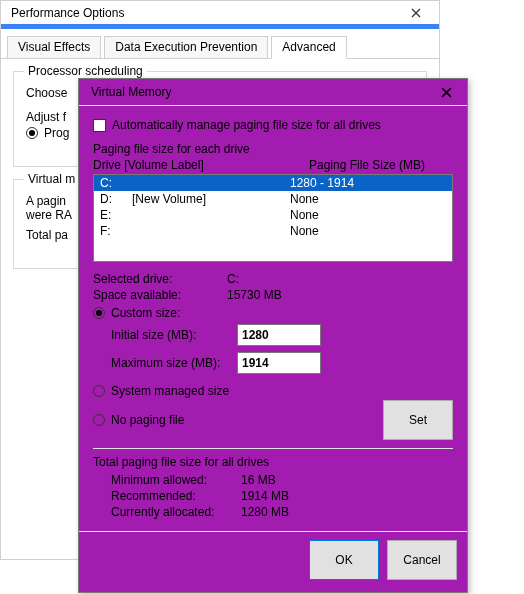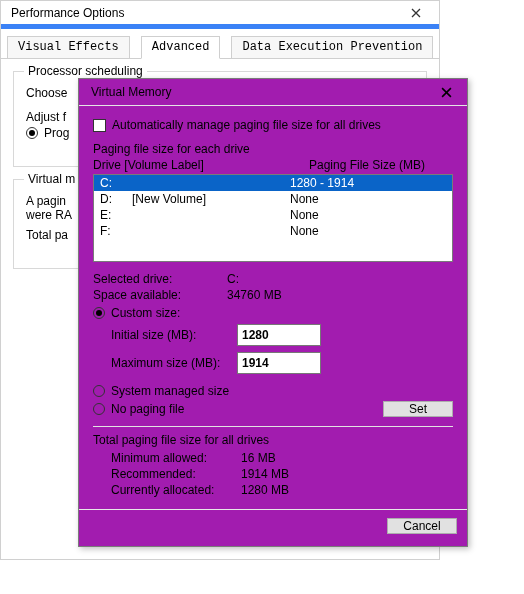--- a/index.html
+++ b/index.html
@@ -26,22 +26,21 @@
     height: 28px; padding: 0 8px 0 10px;
     border-bottom: 5px solid #3b82f6;
   }
   .backwin .title { font-size: 12px; }
   .closebtn { width: 30px; text-align: center; font-family: inherit; cursor: default; }
   .closebtn svg { display:block; margin:auto; }
   .tabstrip {
     display: flex; align-items: flex-end;
     padding: 6px 6px 0 6px;
     border-bottom: 1px solid #cfcfcf;
-    gap: 12px;
-    font-family: Liberation Mono, monospace;
+    gap: 4px;
   }
   .tab {
     padding: 3px 10px 4px 10px;
     border: 1px solid #cfcfcf;
     border-bottom: 1px solid #cfcfcf;
     background: #f7f7f7;
     margin-right: -1px;
     position: relative;
     top: 1px;
   }
@@ -117,21 +116,21 @@
   .kv2 { display:flex; margin: 2px 0; }
   .kv2 .k { width: 130px; }
 
   .txt {
     width: 84px; height: 22px;
     border: 1px solid #777;
     padding: 2px 4px;
     font-family: inherit; font-size: 12px; font-weight: bold;
   }
   .btn {
-    min-width: 70px; height: 16px;
+    min-width: 70px; height: 40px;
     border: 1px solid #adadad;
     background: #e1e1e1;
     padding: 0 14px;
     font-family: inherit; font-size: 12px;
     text-align: center;
   }
   .btn.default { outline: 1px solid #0078d7; outline-offset: -1px; }
   .dlgfooter {
     display:flex; justify-content:flex-end; gap:8px;
     padding: 8px 10px 12px 10px;
@@ -146,22 +145,22 @@
   <div class="titlebar">
     <span class="title">Performance Options</span>
     <span class="closebtn">
       <svg width="10" height="10" viewBox="0 0 10 10">
           <path d="M1 1 L9 9 M9 1 L1 9" stroke="#333" stroke-width="1.3"></path>
         </svg>
     </span>
   </div>
   <div class="tabstrip">
     <div class="tab">Visual Effects</div>
+    <div class="tab">Data Execution Prevention</div>
     <div class="tab active">Advanced</div>
-    <div class="tab">Data Execution Prevention</div>
   </div>
   <div class="group" style="height:96px;">
     <span class="legend">Processor scheduling</span>
     <div>Choose</div>
     <div style="height:10px"></div>
     <div>Adjust f</div>
     <div class="radio">
       <span class="dot inner"></span>
       <span>Prog</span>
     </div>
@@ -218,21 +217,21 @@
         </div>
       </div>
 
     <div style="height:8px"></div>
     <div class="kv">
       <span class="k">Selected drive:</span>
       <span>C:</span>
     </div>
     <div class="kv">
       <span class="k">Space available:</span>
-      <span>34760 MB</span>
+      <span>15730 MB</span>
     </div>
 
     <div class="radio" style="margin-top:4px;">
       <span class="dot inner"></span>
       <span>Custom size:</span>
     </div>
     <div class="row indent" style="margin-top:4px;">
       <span style="width:126px;">Initial size (MB):</span>
       <input class="txt" value="1280" style="">
     </div>
@@ -262,15 +261,16 @@
     <div class="kv2 indent">
       <span class="k">Recommended:</span>
       <span>1914 MB</span>
     </div>
     <div class="kv2 indent">
       <span class="k">Currently allocated:</span>
       <span>1280 MB</span>
     </div>
   </div>
   <div class="dlgfooter">
+    <button class="btn default">OK</button>
     <button class="btn">Cancel</button>
   </div>
 </div>
 
 </body></html>

